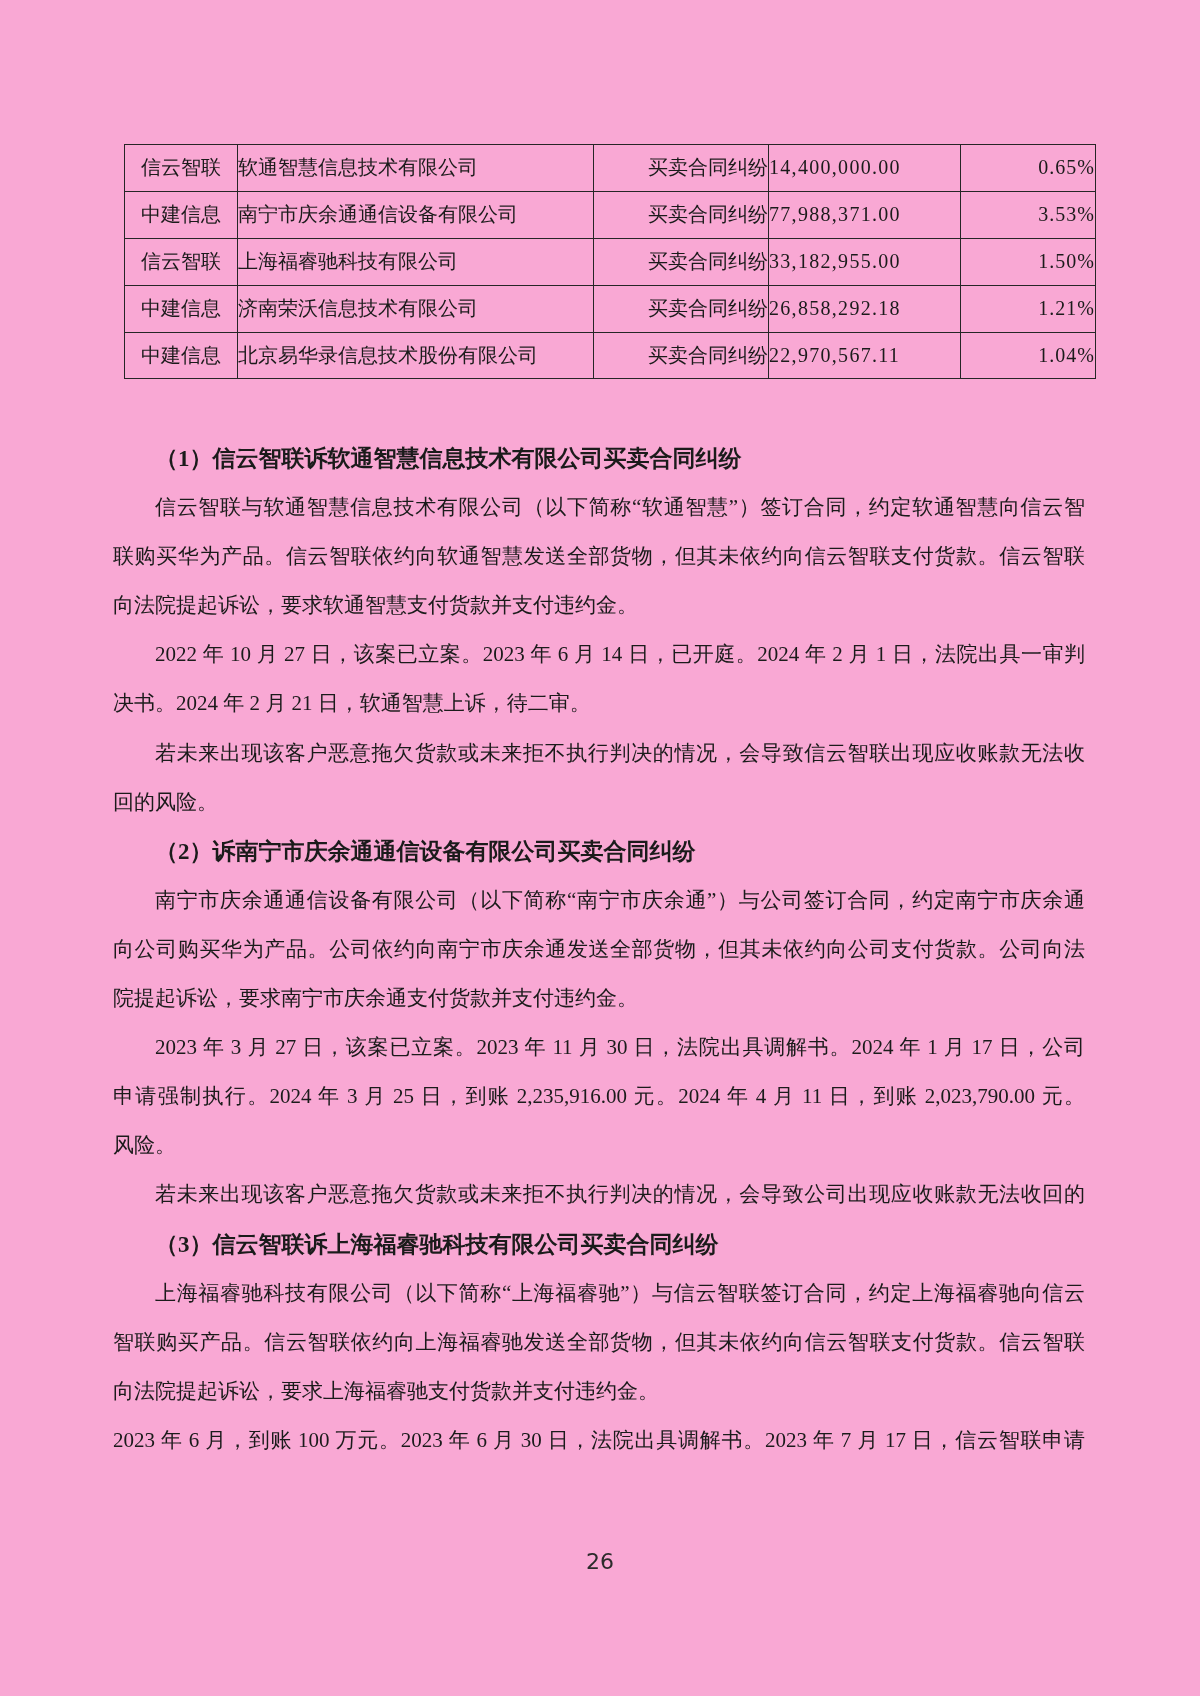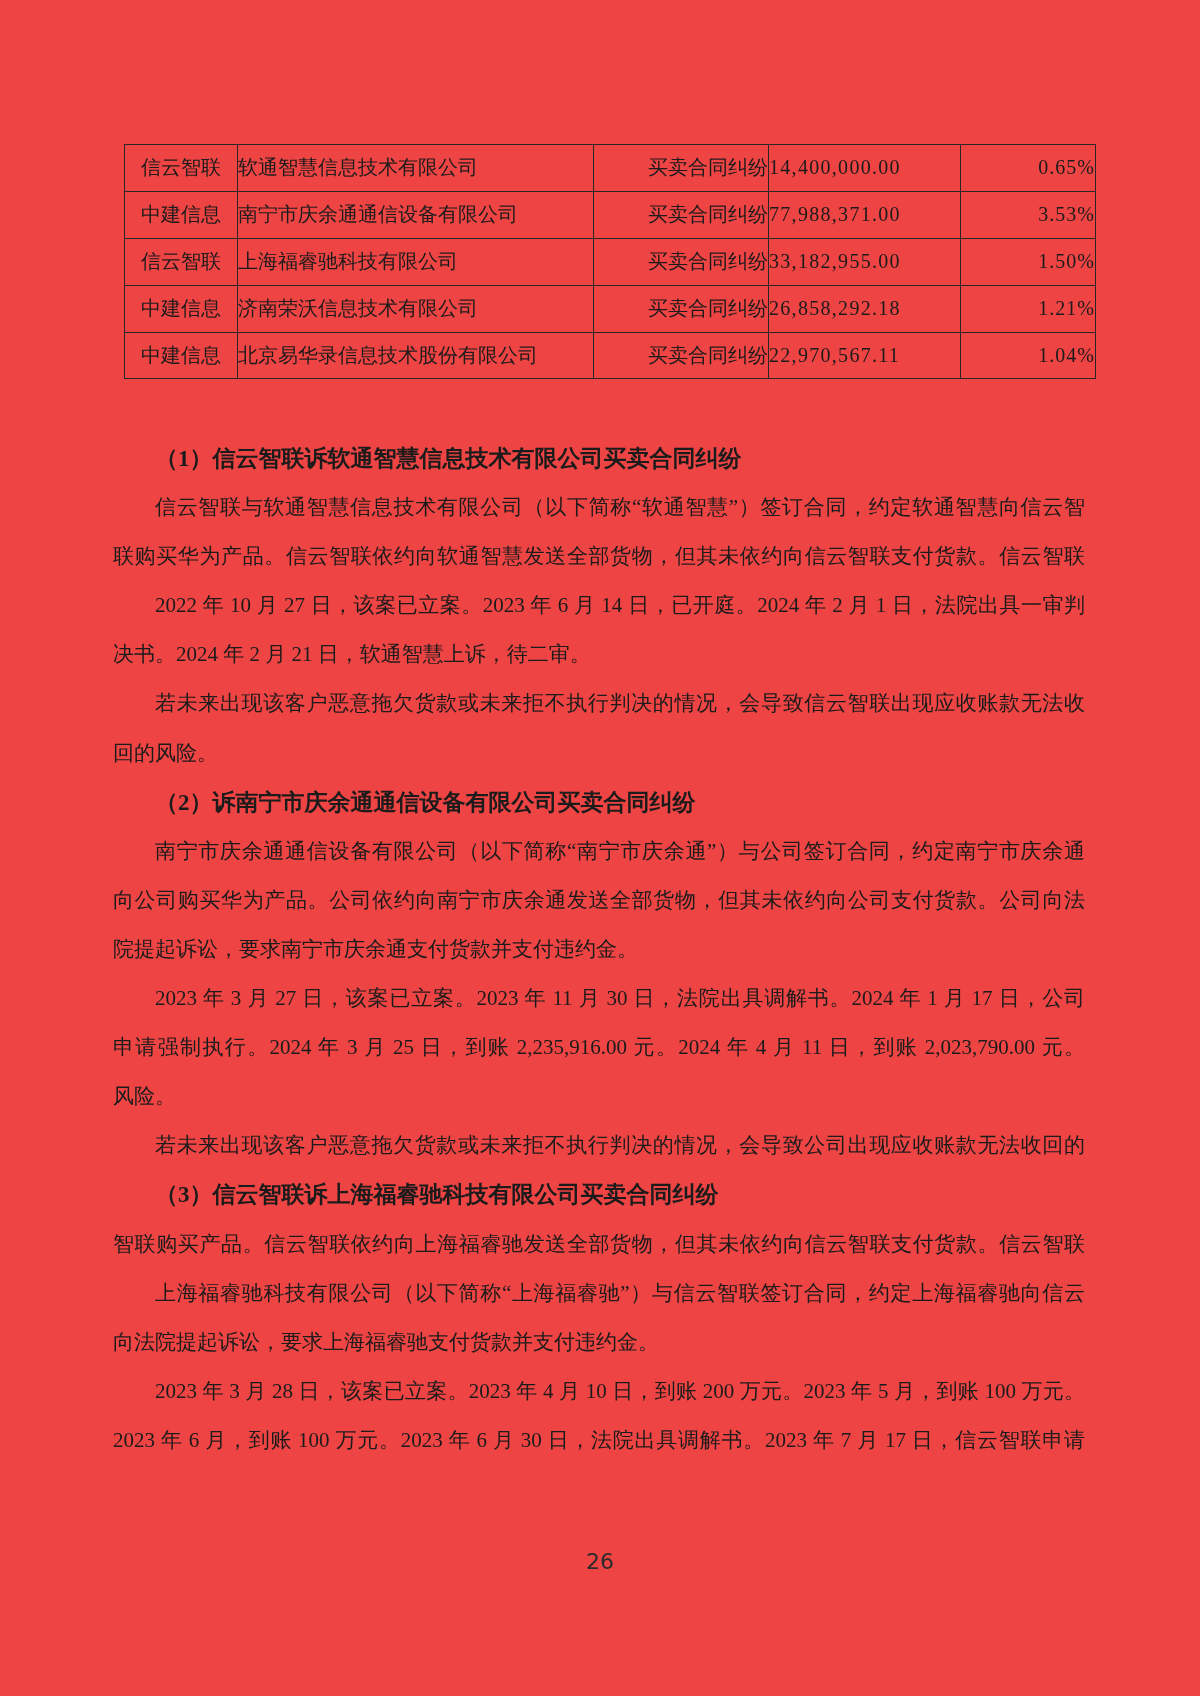--- a/index.html
+++ b/index.html
@@ -1,20 +1,20 @@
 <!DOCTYPE html>
 <html><head>
 <meta charset="utf-8">
 <style>
   html,body { margin:0; padding:0; background:#e8e8e8; }
   .page {
     position:relative;
     width:1200px; height:1696px;
     margin:0 auto;
-    background:#ef4444;
+    background:#f9a8d4;
     font-family:"Liberation Serif","DejaVu Serif",serif;
     color:#1b1b1b;
     overflow:hidden;
   }
 
   
   table.disputes {
     position:absolute; left:124px; top:144px;
     width:971px;
     border-collapse:collapse; table-layout:fixed;
@@ -106,35 +106,35 @@
         <td class="c-amt">22,970,567.11</td>
         <td class="c-pct">1.04%</td>
       </tr>
     </tbody>
   </table>
 
   <div class="content">
     <div class="line heading">（1）信云智联诉软通智慧信息技术有限公司买卖合同纠纷</div>
     <div class="line first just">信云智联与软通智慧信息技术有限公司（以下简称“软通智慧”）签订合同，约定软通智慧向信云智</div>
     <div class="line just">联购买华为产品。信云智联依约向软通智慧发送全部货物，但其未依约向信云智联支付货款。信云智联</div>
+    <div class="line">向法院提起诉讼，要求软通智慧支付货款并支付违约金。</div>
     <div class="line first just">2022 年 10 月 27 日，该案已立案。2023 年 6 月 14 日，已开庭。2024 年 2 月 1 日，法院出具一审判</div>
     <div class="line">决书。2024 年 2 月 21 日，软通智慧上诉，待二审。</div>
     <div class="line first just">若未来出现该客户恶意拖欠货款或未来拒不执行判决的情况，会导致信云智联出现应收账款无法收</div>
     <div class="line">回的风险。</div>
     <div class="line heading">（2）诉南宁市庆余通通信设备有限公司买卖合同纠纷</div>
     <div class="line first just">南宁市庆余通通信设备有限公司（以下简称“南宁市庆余通”）与公司签订合同，约定南宁市庆余通</div>
     <div class="line just">向公司购买华为产品。公司依约向南宁市庆余通发送全部货物，但其未依约向公司支付货款。公司向法</div>
     <div class="line">院提起诉讼，要求南宁市庆余通支付货款并支付违约金。</div>
     <div class="line first just">2023 年 3 月 27 日，该案已立案。2023 年 11 月 30 日，法院出具调解书。2024 年 1 月 17 日，公司</div>
     <div class="line just">申请强制执行。2024 年 3 月 25 日，到账 2,235,916.00 元。2024 年 4 月 11 日，到账 2,023,790.00 元。</div>
     <div class="line">风险。</div>
     <div class="line first just">若未来出现该客户恶意拖欠货款或未来拒不执行判决的情况，会导致公司出现应收账款无法收回的</div>
     <div class="line heading">（3）信云智联诉上海福睿驰科技有限公司买卖合同纠纷</div>
+    <div class="line first just">上海福睿驰科技有限公司（以下简称“上海福睿驰”）与信云智联签订合同，约定上海福睿驰向信云</div>
     <div class="line just">智联购买产品。信云智联依约向上海福睿驰发送全部货物，但其未依约向信云智联支付货款。信云智联</div>
-    <div class="line first just">上海福睿驰科技有限公司（以下简称“上海福睿驰”）与信云智联签订合同，约定上海福睿驰向信云</div>
     <div class="line">向法院提起诉讼，要求上海福睿驰支付货款并支付违约金。</div>
-    <div class="line first just">2023 年 3 月 28 日，该案已立案。2023 年 4 月 10 日，到账 200 万元。2023 年 5 月，到账 100 万元。</div>
     <div class="line just">2023 年 6 月，到账 100 万元。2023 年 6 月 30 日，法院出具调解书。2023 年 7 月 17 日，信云智联申请</div>
   </div>
 
   <div class="pageno">26</div>
 
 </div>
 
 </body></html>

